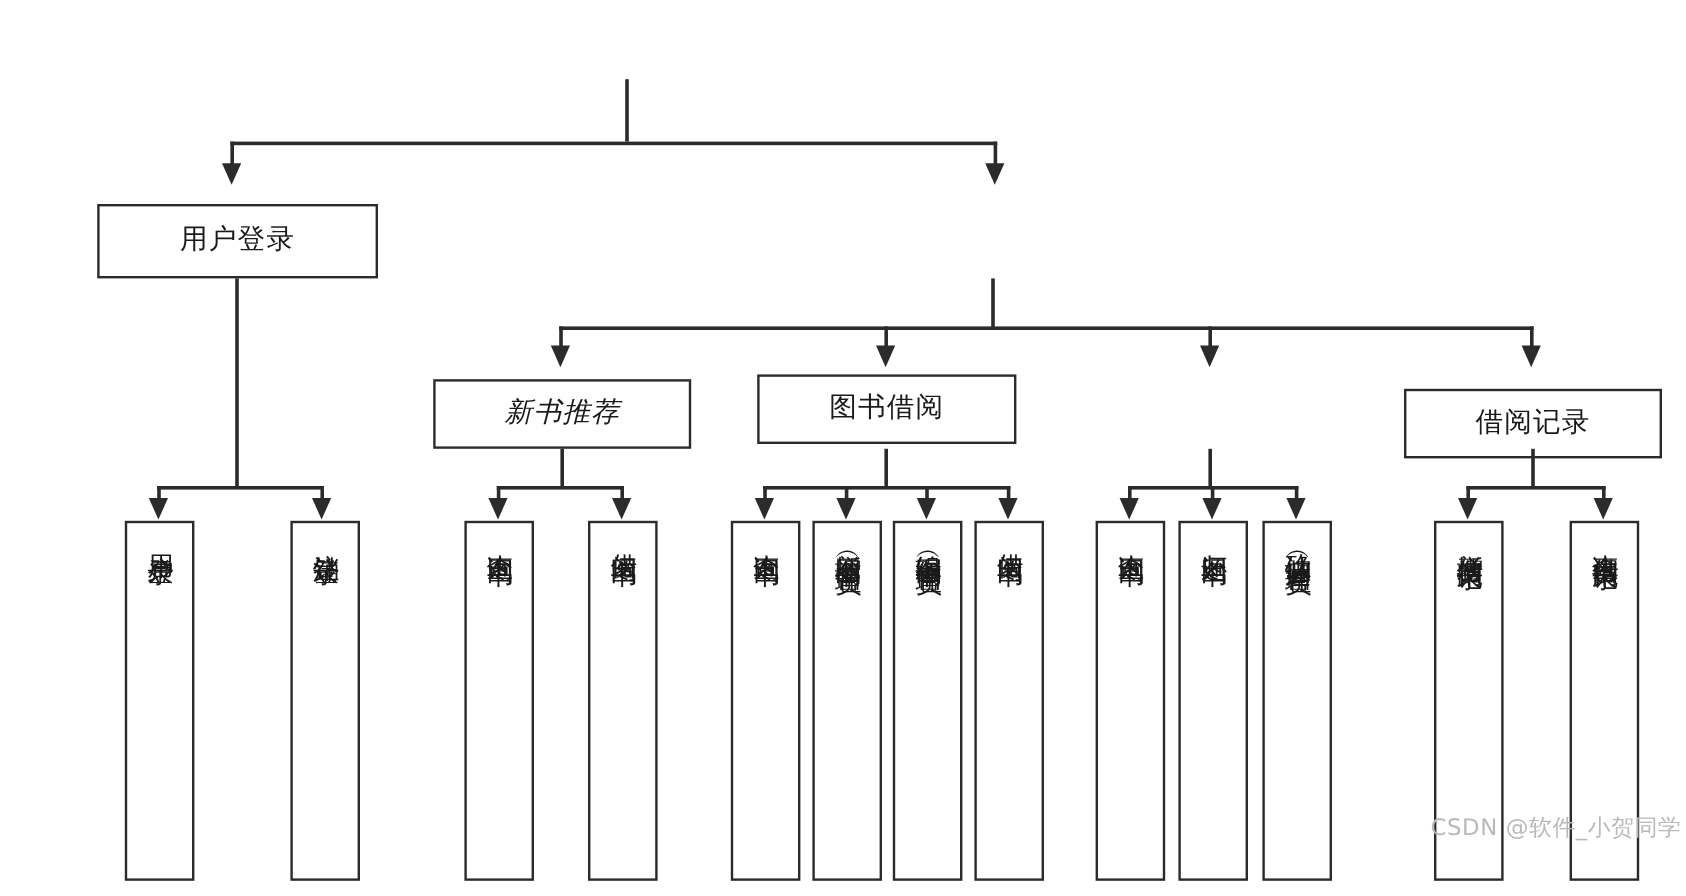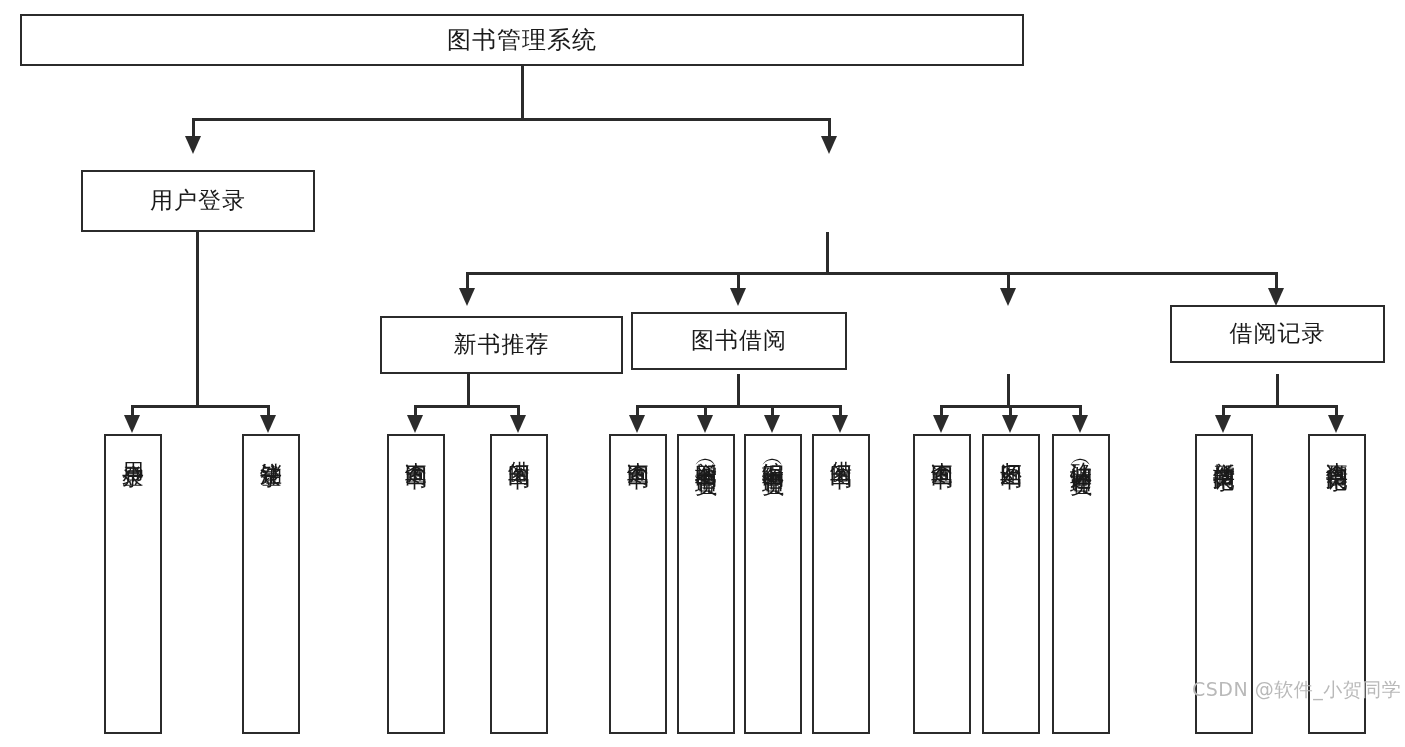--- a/index.html
+++ b/index.html
@@ -77,23 +77,20 @@
     white-space: nowrap;
     letter-spacing: 0.5px;
     pointer-events: none;
   }
 </style>
 </head>
 <body>
 
 <div id="canvas">
 
-  <div class="node horiz root" style="left:20px; top:14px; width:1004px; height:52px;">
-    <span>图书管理系统</span>
-  </div>
 
   <div class="line vline" style="left:521px; top:66px; width:3px; height:52px;"></div>
 
   <div class="line hline" style="left:192px; top:118px; width:639px; height:3px;"></div>
   <div class="line vline" style="left:192px; top:118px; width:3px; height:20px;"></div>
   <div class="line vline" style="left:828px; top:118px; width:3px; height:20px;"></div>
   <div class="arrow" style="left:185px; top:136px;"></div>
   <div class="arrow" style="left:821px; top:136px;"></div>
 
   <div class="node horiz" style="left:81px; top:170px; width:234px; height:62px;">
@@ -111,27 +108,27 @@
   <div class="line hline" style="left:466px; top:272px; width:812px; height:3px;"></div>
   <div class="line vline" style="left:466px; top:272px; width:3px; height:18px;"></div>
   <div class="line vline" style="left:737px; top:272px; width:3px; height:18px;"></div>
   <div class="line vline" style="left:1007px; top:272px; width:3px; height:18px;"></div>
   <div class="line vline" style="left:1275px; top:272px; width:3px; height:18px;"></div>
   <div class="arrow" style="left:459px; top:288px;"></div>
   <div class="arrow" style="left:730px; top:288px;"></div>
   <div class="arrow" style="left:1000px; top:288px;"></div>
   <div class="arrow" style="left:1268px; top:288px;"></div>
 
-  <div class="node horiz" style="left:380px; top:316px; width:243px; height:58px;">
+  <div class="node horiz" style="left:361px; top:316px; width:215px; height:58px;font-style:italic;">
     <span>新书推荐</span>
   </div>
   <div class="node horiz" style="left:631px; top:312px; width:216px; height:58px;">
     <span>图书借阅</span>
   </div>
-  <div class="node horiz" style="left:1170px; top:305px; width:215px; height:58px;">
+  <div class="node horiz" style="left:1170px; top:324px; width:215px; height:58px;">
     <span>借阅记录</span>
   </div>
 
   <div class="line vline" style="left:467px; top:374px; width:3px; height:33px;"></div>
   <div class="line hline" style="left:414px; top:405px; width:106px; height:3px;"></div>
   <div class="line vline" style="left:414px; top:405px; width:3px; height:12px;"></div>
   <div class="line vline" style="left:517px; top:405px; width:3px; height:12px;"></div>
   <div class="arrow" style="left:407px; top:415px;"></div>
   <div class="arrow" style="left:510px; top:415px;"></div>
 

